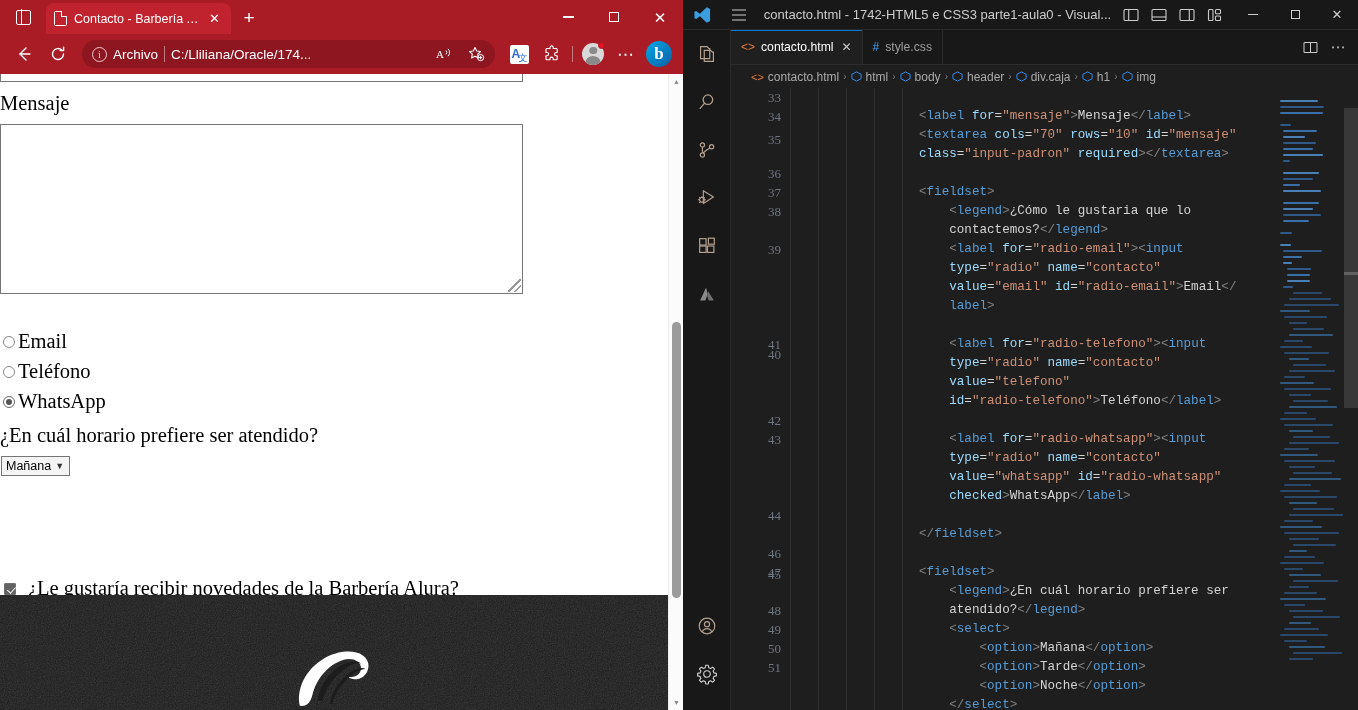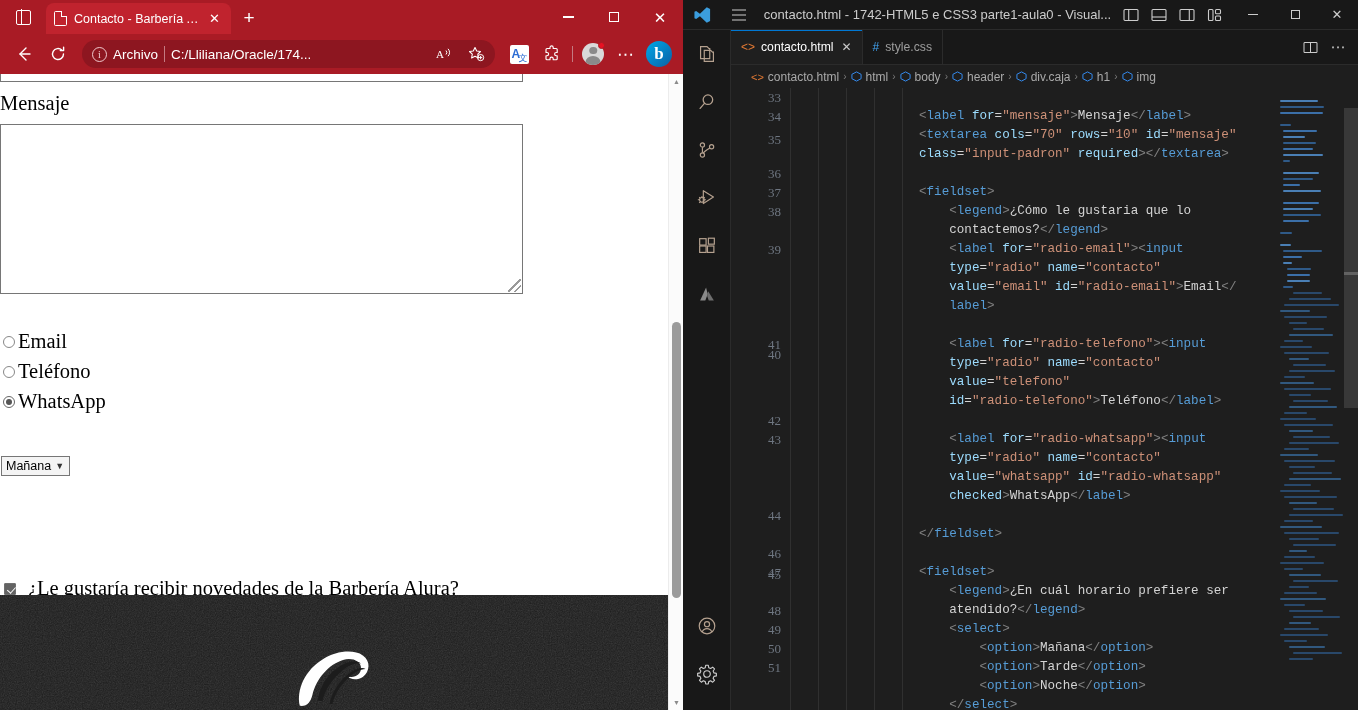--- a/index.html
+++ b/index.html
@@ -390,20 +390,21 @@
         </div>
         <div class="radio-row" style="top:286px">
           <div class="radio"></div>
           <div class="rlabel">Teléfono</div>
         </div>
         <div class="radio-row" style="top:316px">
           <div class="radio checked"></div>
           <div class="rlabel">WhatsApp</div>
         </div>
 
+        <div class="legend-horario">¿En cuál horario prefiere ser atendido?</div>
         <div class="sel-horario">
           <span>Mañana</span>
           <span class="sel-arrow">▼</span>
         </div>
 
         <div class="check-row">
           <div class="checkbox"></div>
           <div class="clabel">¿Le gustaría recibir novedades de la Barbería Alura?</div>
         </div>
 

